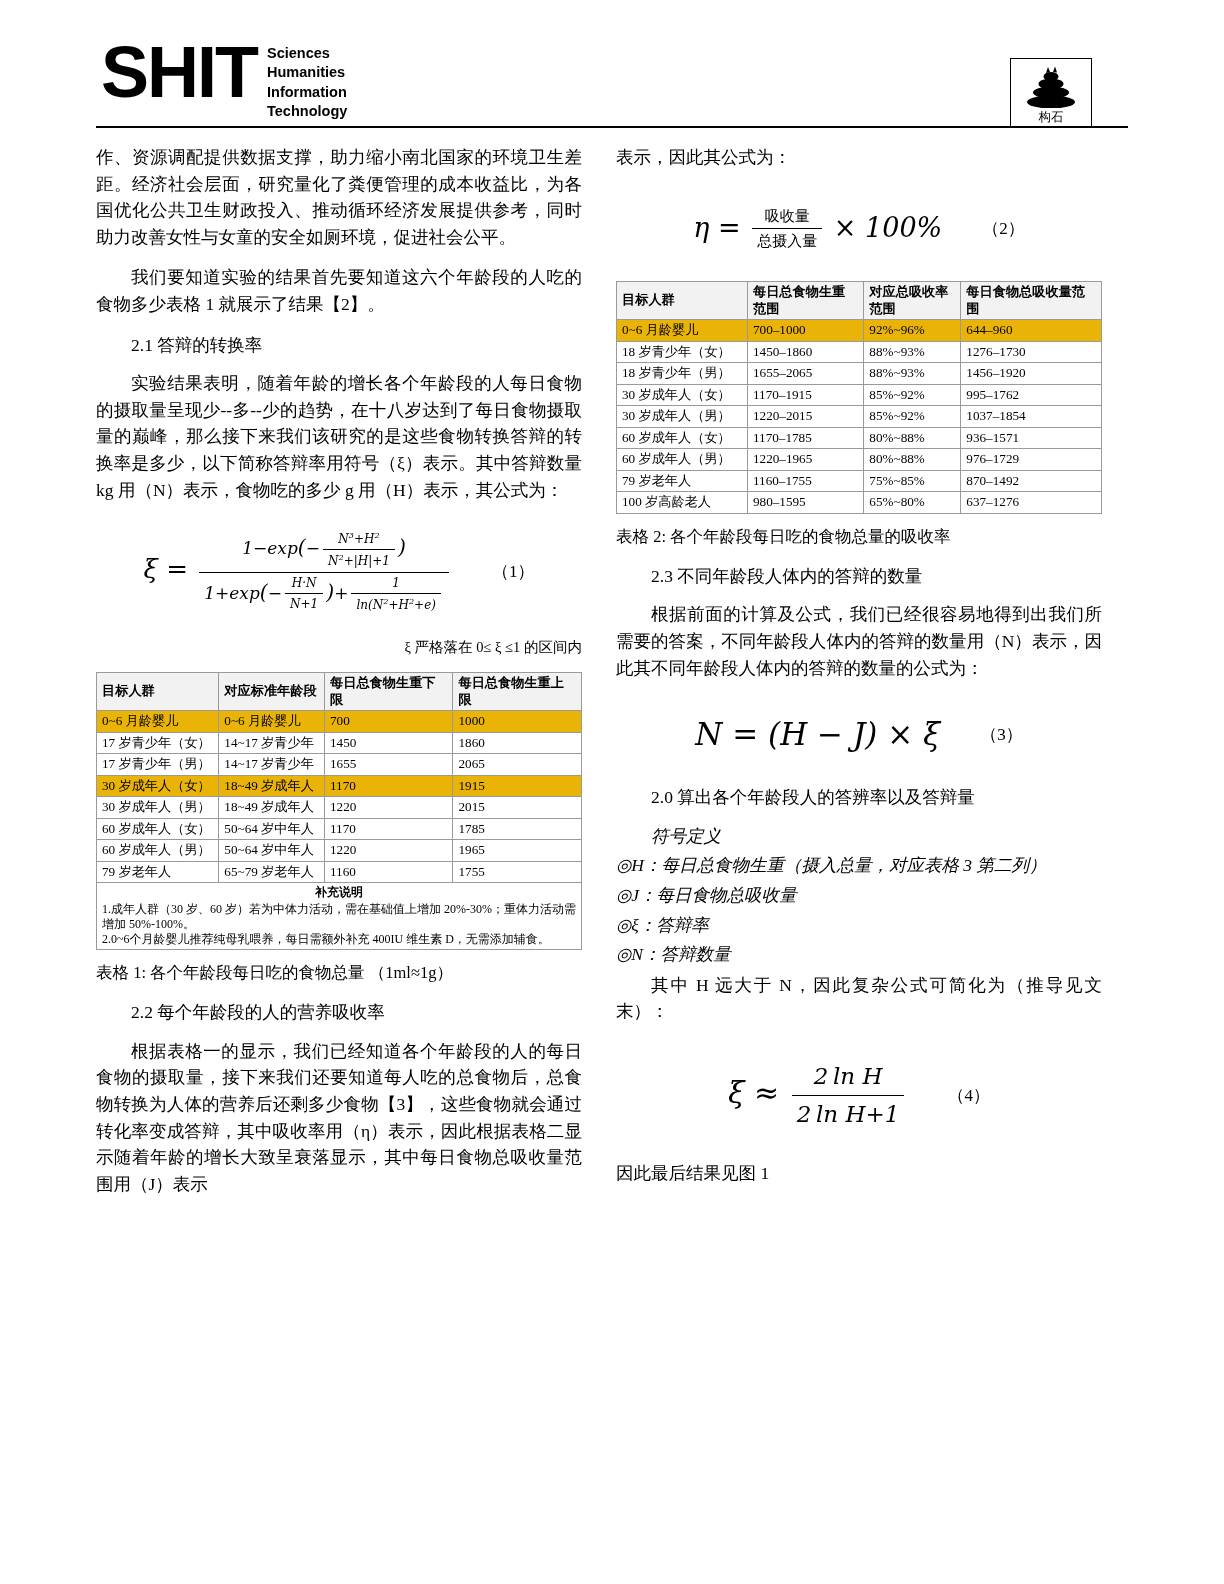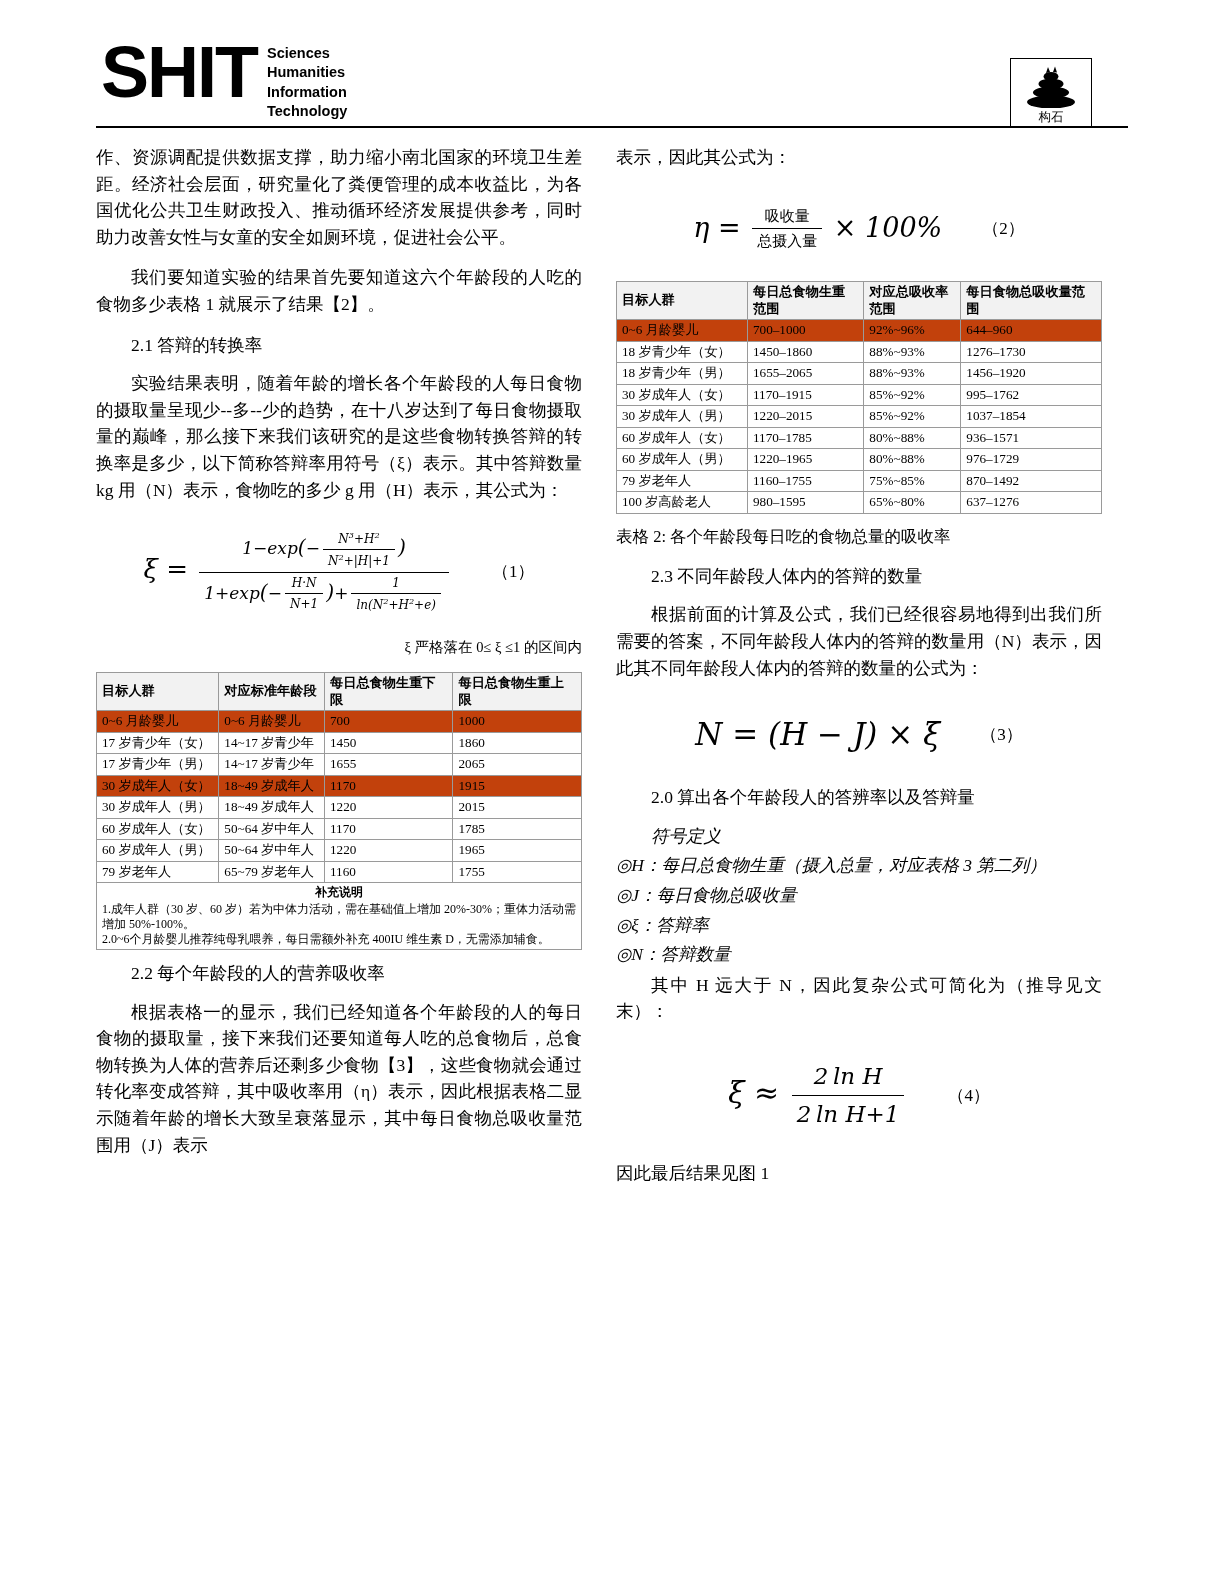--- a/index.html
+++ b/index.html
@@ -155,21 +155,21 @@
     border: 1px solid #9a9a9a;
     padding: 2px 5px;
     text-align: left;
     vertical-align: middle;
     line-height: 1.25;
   }
   table.data th {
     font-weight: bold;
     background: #f2f2f2;
   }
-  table.data tr.shaded td { background: #c2410c; }
+  table.data tr.shaded td { background: #eab308; }
   td.note-cell {
     font-size: 12px;
     line-height: 1.45;
     padding: 4px 8px;
   }
   .note-title { text-align: center; font-weight: bold; margin-bottom: 2px; }
   .defs { margin: 4px 0 0 0; font-style: italic; }
   .defs div { margin-bottom: 3px; }
   .defs-indent { text-indent: 2em; }
 </style>
@@ -297,20 +297,21 @@
           <tr>
             <td class="note-cell" colspan="4">
               <div class="note-title">补充说明</div>
               <div>1.成年人群（30 岁、60 岁）若为中体力活动，需在基础值上增加 20%-30%；重体力活动需增加 50%-100%。</div>
               <div>2.0~6个月龄婴儿推荐纯母乳喂养，每日需额外补充 400IU 维生素 D，无需添加辅食。</div>
             </td>
           </tr>
         </tbody>
       </table>
 
+      <div class="caption">表格 1: 各个年龄段每日吃的食物总量 （1ml≈1g）</div>
 
       <p class="subhead">2.2 每个年龄段的人的营养吸收率</p>
 
       <p class="para">根据表格一的显示，我们已经知道各个年龄段的人的每日食物的摄取量，接下来我们还要知道每人吃的总食物后，总食物转换为人体的营养后还剩多少食物【3】，这些食物就会通过转化率变成答辩，其中吸收率用（η）表示，因此根据表格二显示随着年龄的增长大致呈衰落显示，其中每日食物总吸收量范围用（J）表示</p>
 
     </div>
 
     <div class="col">
 
       <p class="para noindent">表示，因此其公式为：</p>

